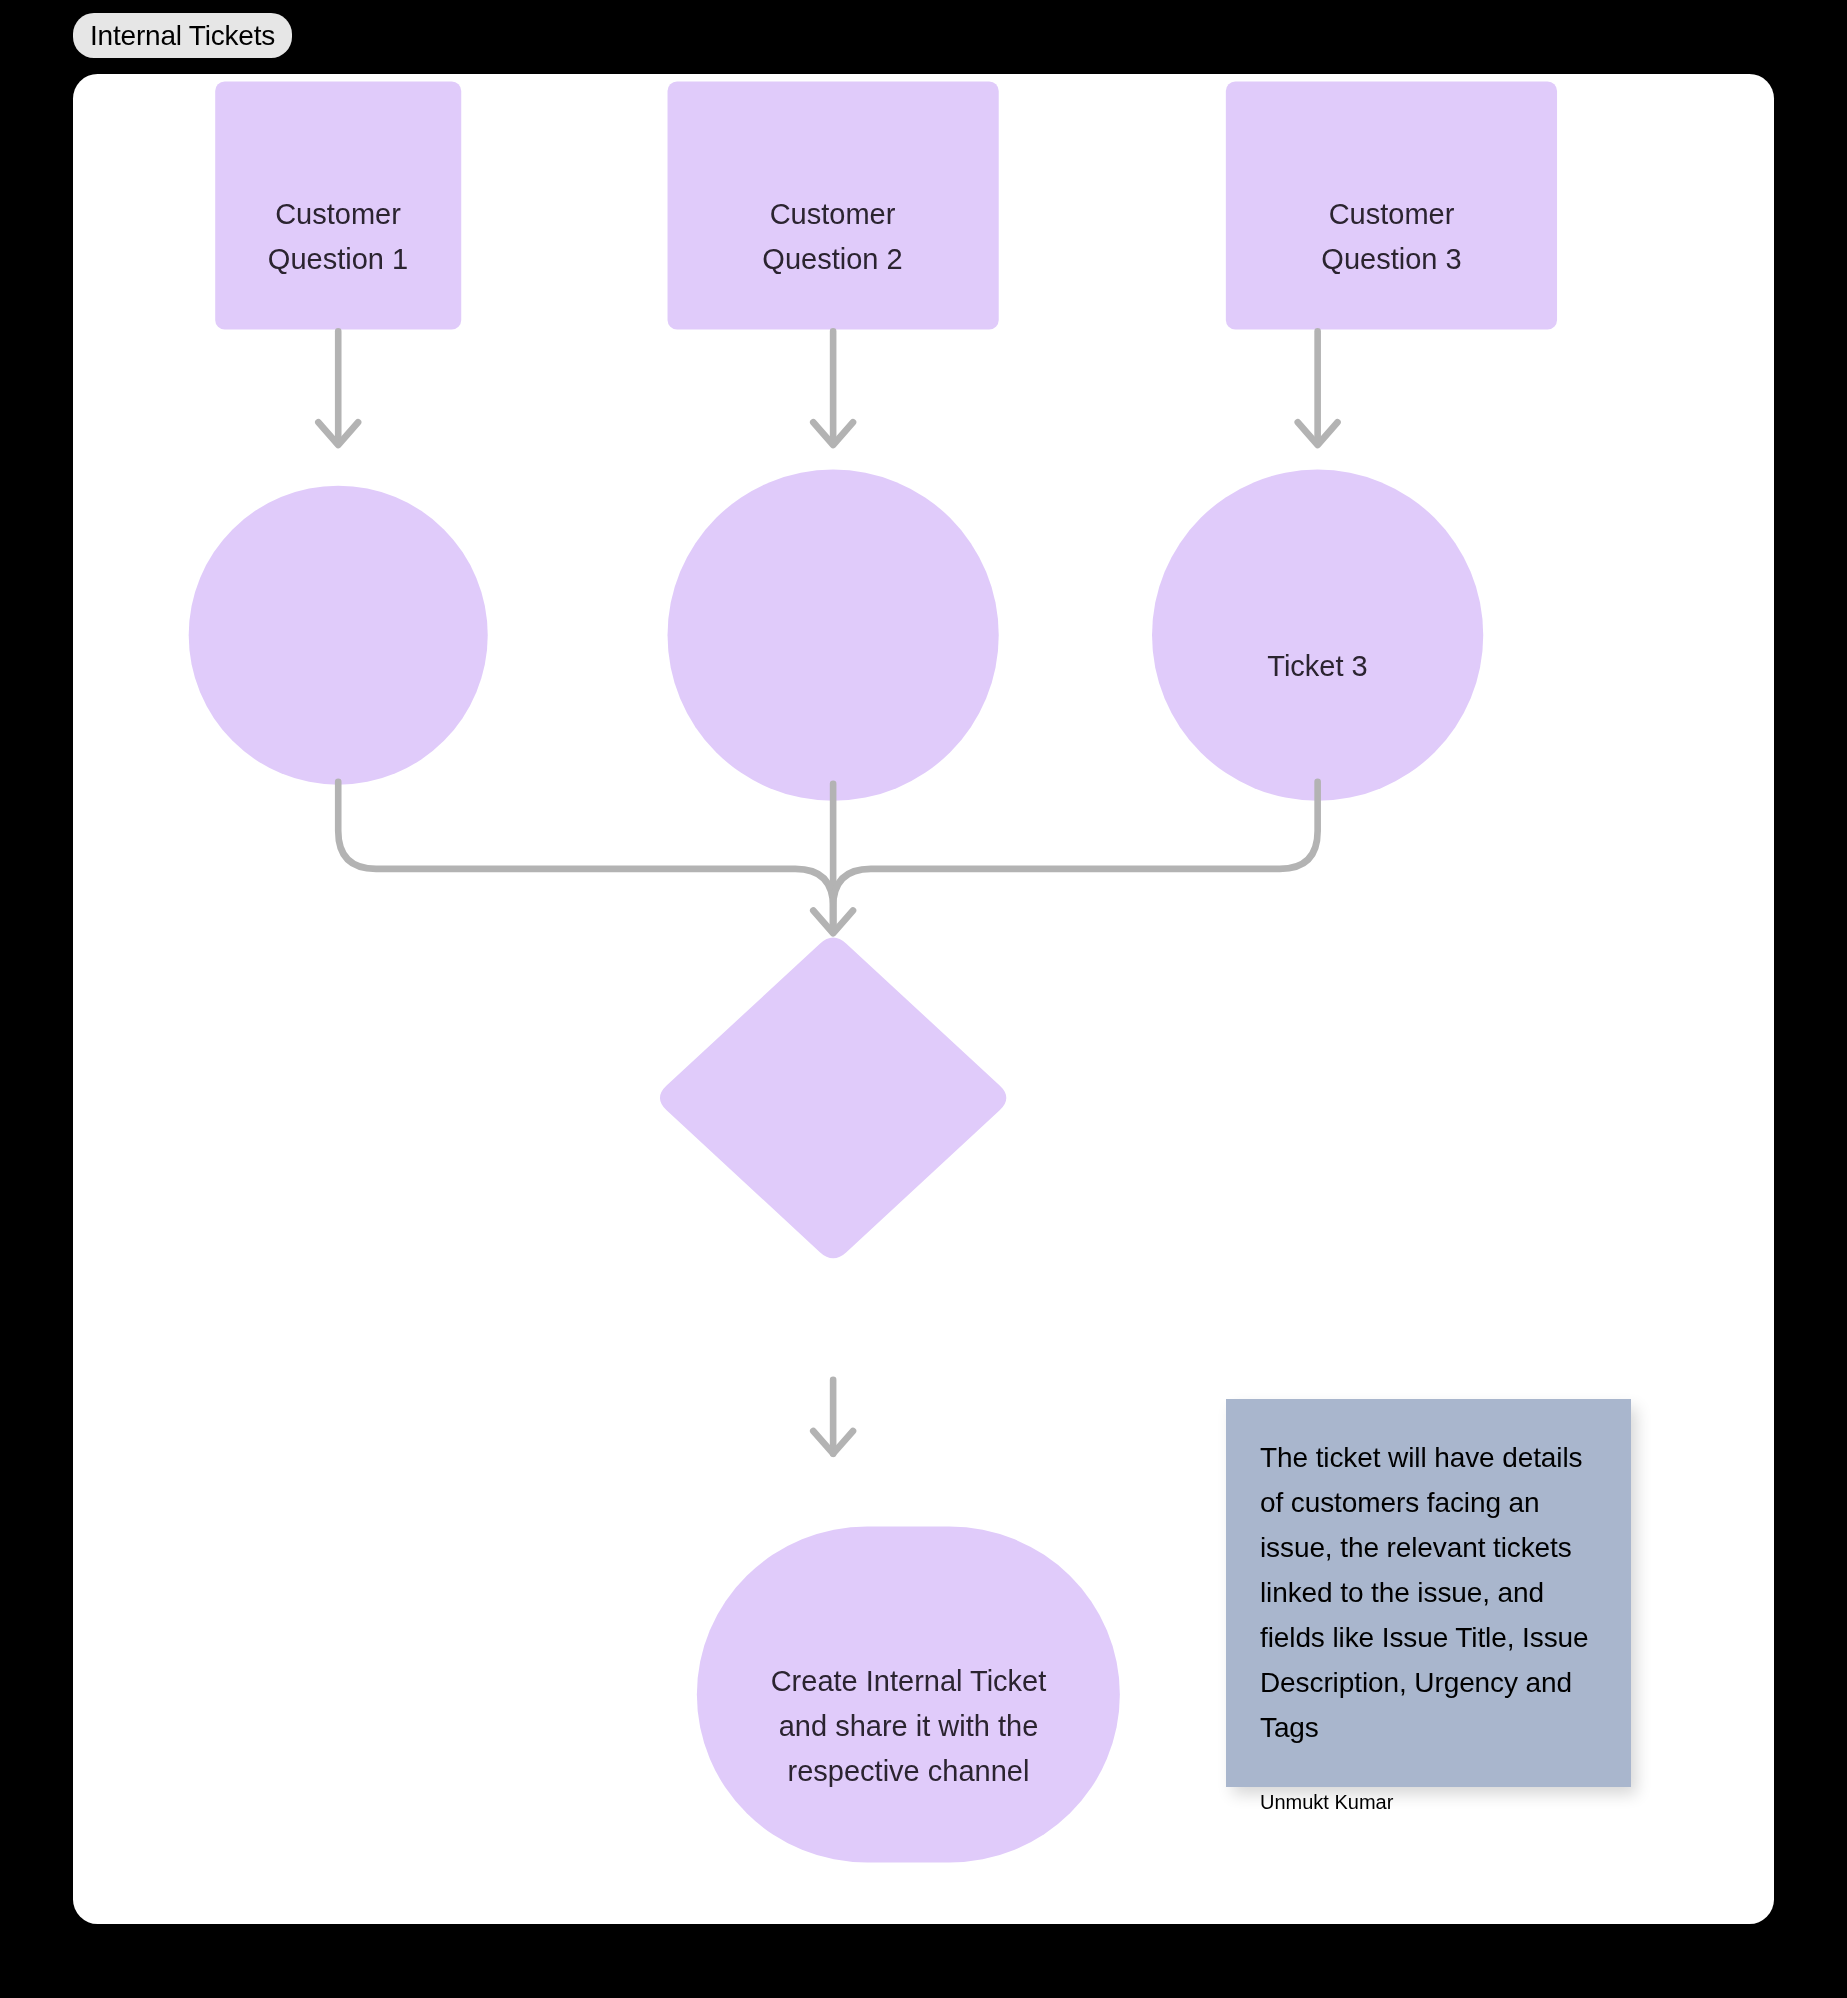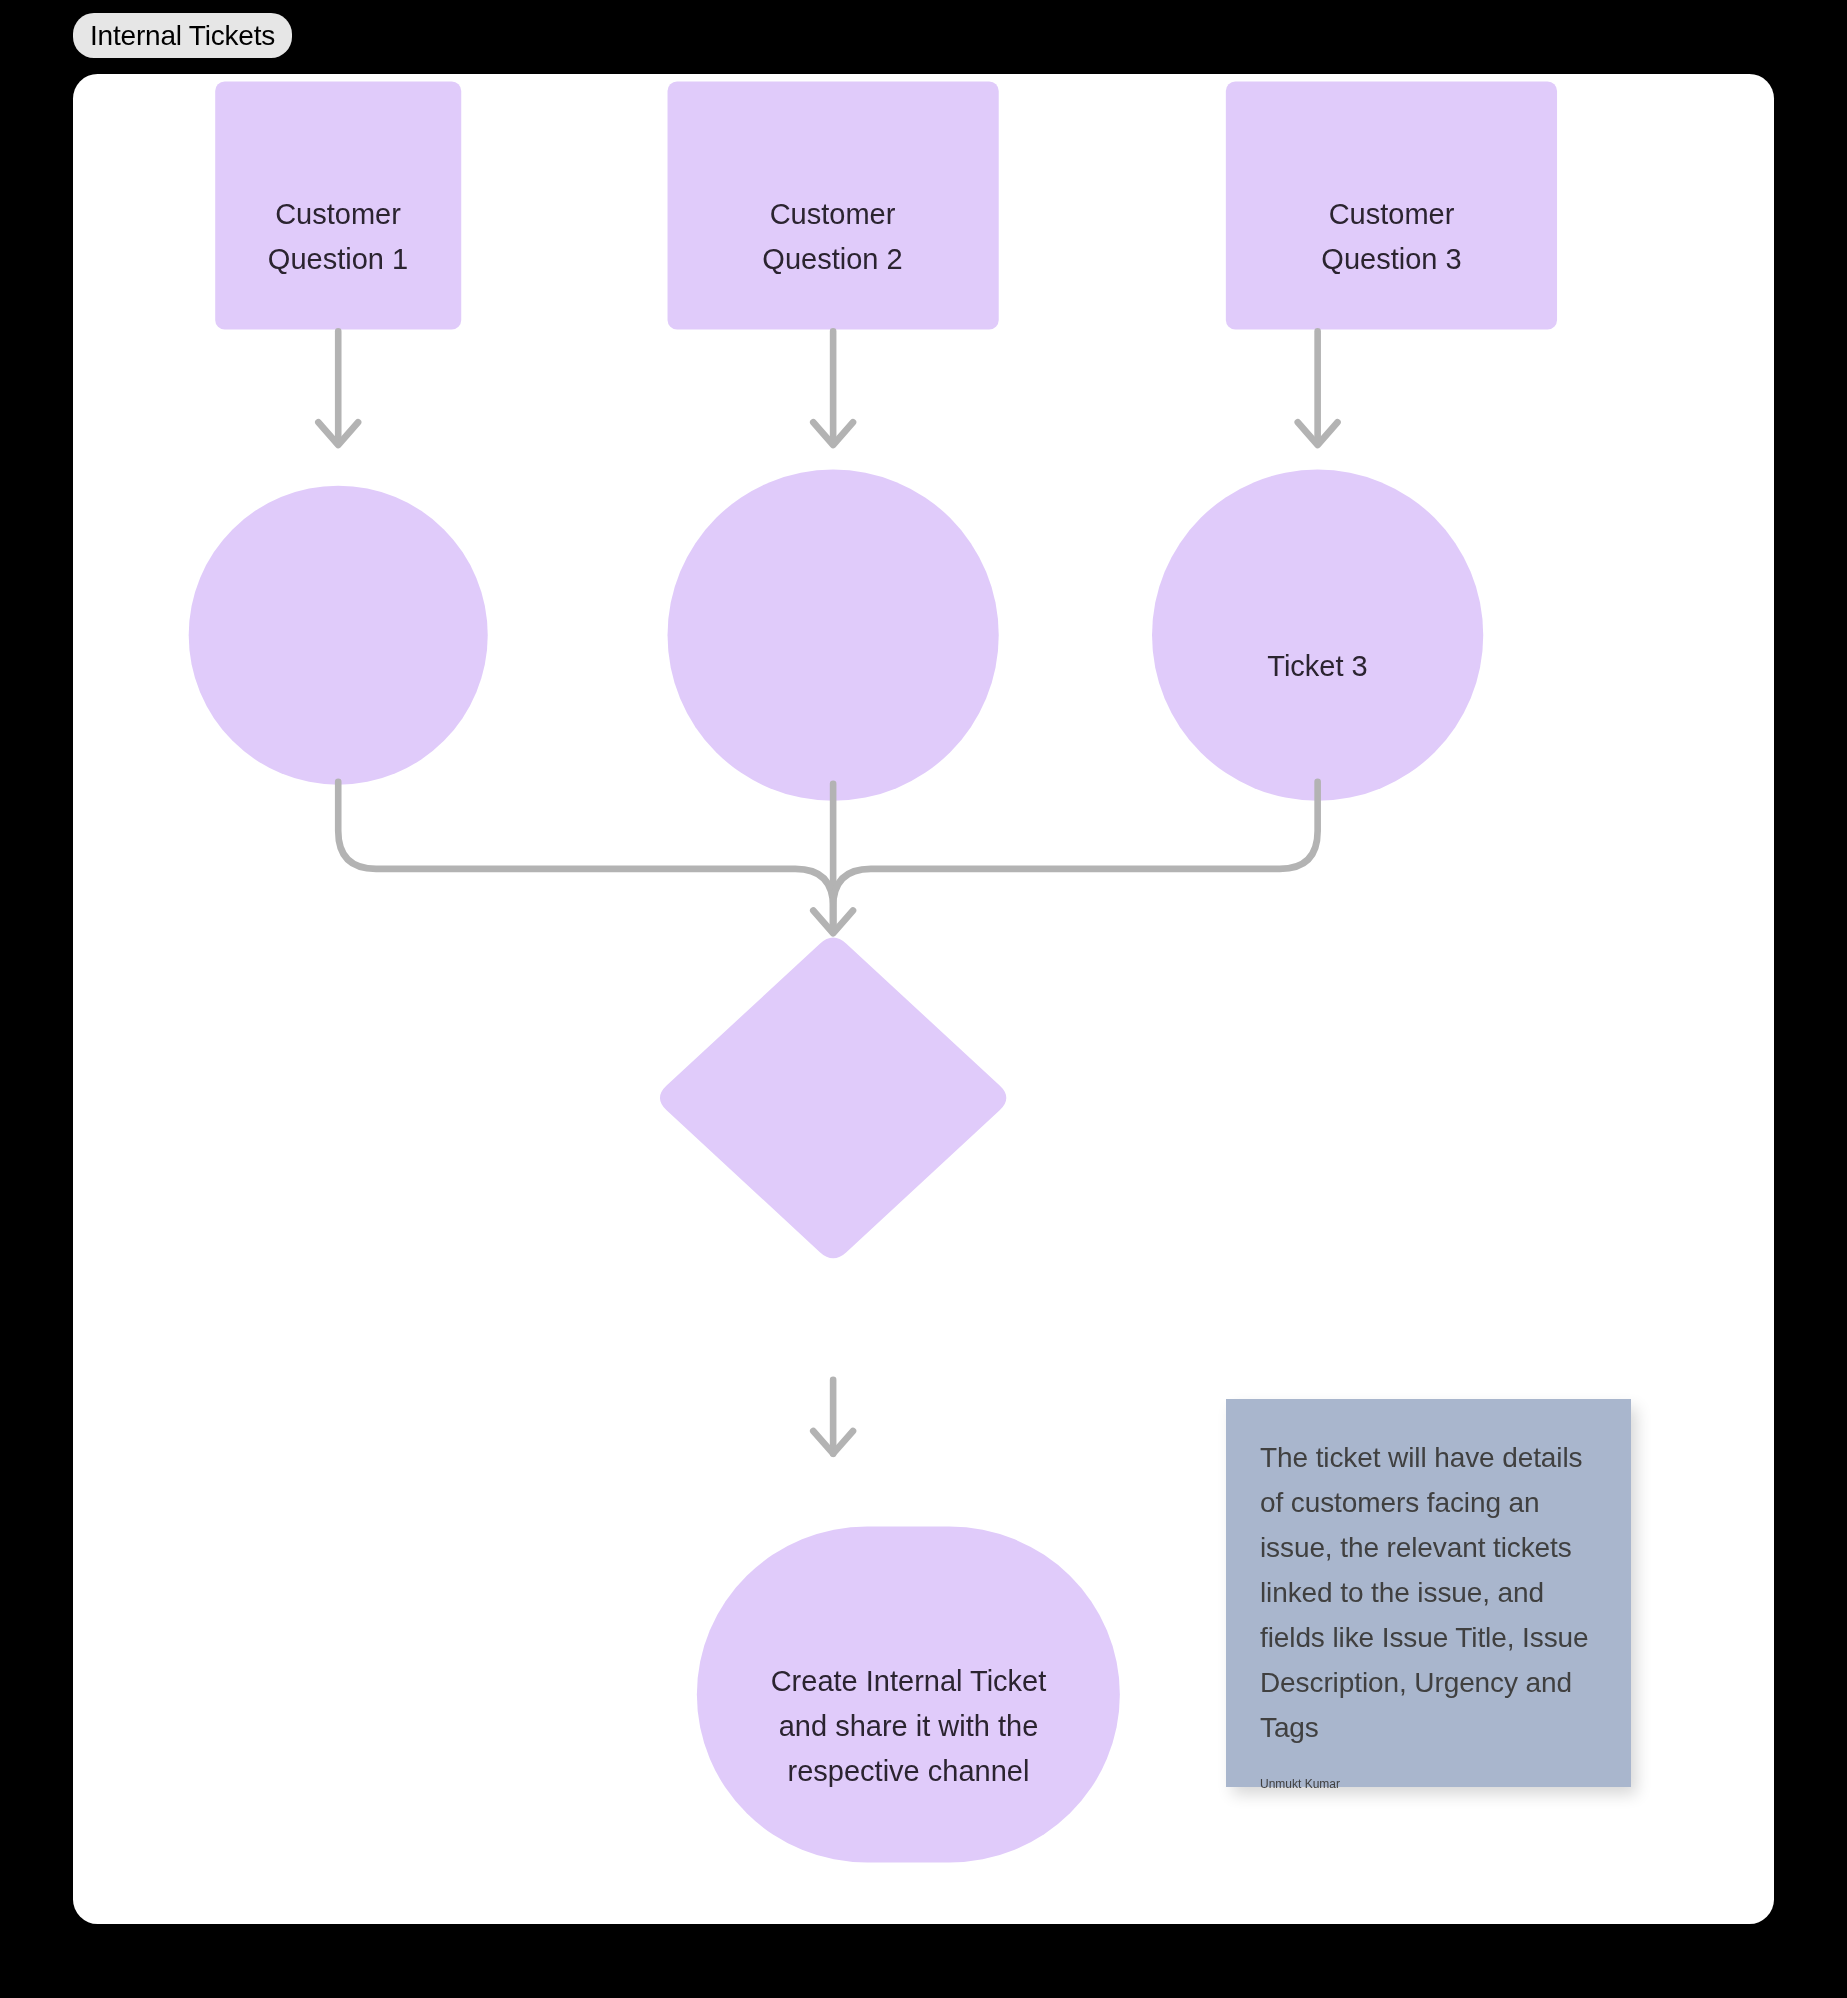--- a/index.html
+++ b/index.html
@@ -75,29 +75,29 @@
     left: 1153px;
     top: 1325px;
     width: 405px;
     height: 388px;
     background: #a9b6cd;
     box-shadow: 5.7px 7.6px 15px rgba(0,0,0,0.16);
     padding: 36px 34px 0 34px;
     box-sizing: border-box;
   }
   #note-body {
-    color: #404040;
+    color: #000000;
     font-size: 28px;
     line-height: 45px;
     letter-spacing: -0.1px;
   }
   #note-author {
-    margin-top: 21px;
-    color: #404040;
-    font-size: 12px;
+    margin-top: 39px;
+    color: #000000;
+    font-size: 20px;
     line-height: 26.5px;
   }
 </style>
 </head>
 <body>
 
 <div id="title-pill">
   <span>Internal Tickets</span>
 </div>
 

